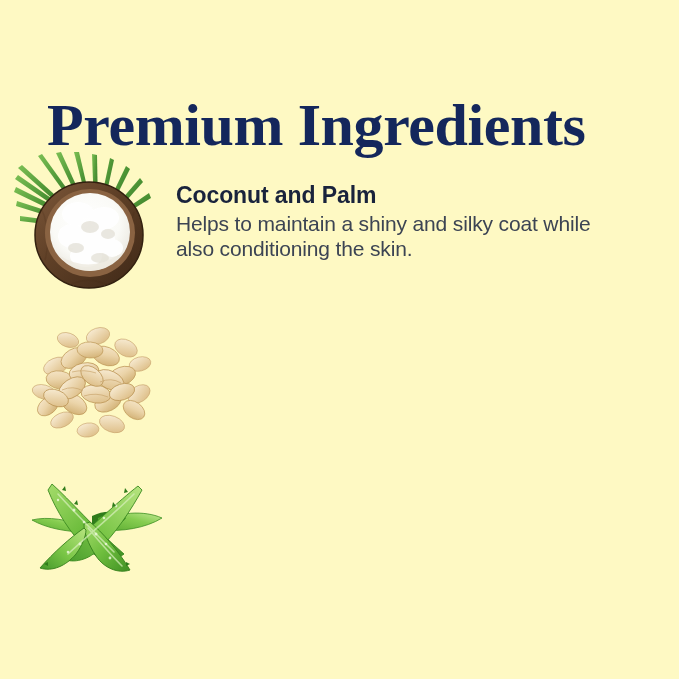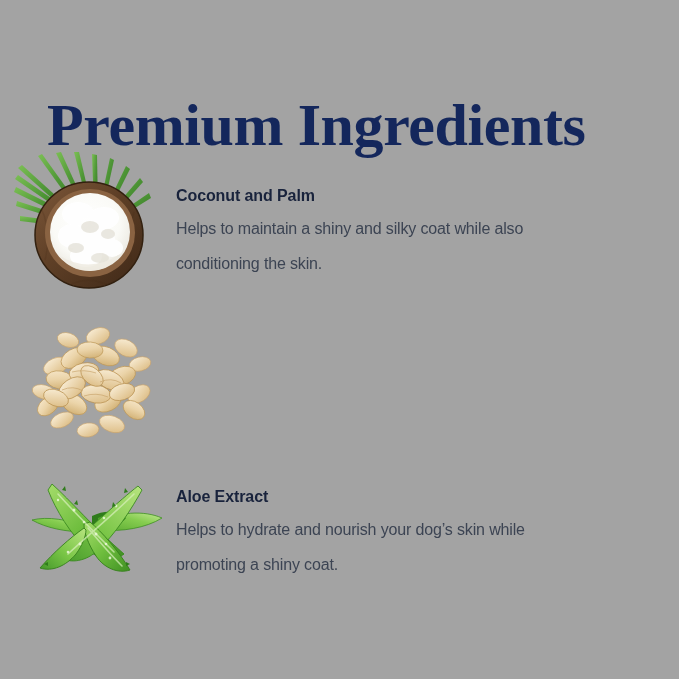--- a/index.html
+++ b/index.html
@@ -10,21 +10,21 @@
     width: 679px;
     height: 679px;
     background: #F0F4FD;
     font-family: "Liberation Sans", sans-serif;
     overflow: hidden;
   }
   .page {
     position: relative;
     width: 679px;
     height: 679px;
-    background: #a3a3a3;
+    background: #fef9c3;
     box-sizing: border-box;
   }
 
   
   .page-title {
     position: absolute;
     left: 47px;
     top: 52px;
     font-family: "Liberation Serif", "DejaVu Serif", serif;
     font-size: 60px;
@@ -59,30 +59,30 @@
     width: 155px;
     height: 145px;
   }
   .ingredient-text {
     position: absolute;
     left: 176px;
     top: 33px;
     width: 470px;
   }
   .ingredient-name {
-    font-size: 16px;
+    font-size: 23px;
     line-height: 25px;
     font-weight: 700;
     color: #19233C;
     letter-spacing: -0.1px;
     margin: 0 0 3px 0;
   }
   .ingredient-desc {
-    font-size: 16px;
-    line-height: 35px;
+    font-size: 21px;
+    line-height: 25px;
     font-weight: 400;
     color: #3C4453;
     letter-spacing: -0.15px;
     margin: 0;
     max-width: 420px;
   }
 
   
   .row-coconut .ingredient-art { top: 2px; }
   .row-coconut .ingredient-text { top: 33px; }
@@ -308,20 +308,16 @@
               <path d="M44,20 l3,-4 l1,5 Z"></path>
               <path d="M56,34 l3,-4 l1,5 Z"></path>
               <path d="M110,22 l-3,-4 l-1,5 Z"></path>
               <path d="M98,36 l-3,-4 l-1,5 Z"></path>
               <path d="M30,92 l-4,2 l4,2 Z"></path>
               <path d="M108,92 l4,2 l-4,2 Z"></path>
             </g>
           </g>
         </svg>
       </div>
-      <div class="ingredient-text">
-        <p class="ingredient-name">Aloe Extract</p>
-        <p class="ingredient-desc">Helps to hydrate and nourish your dog’s skin while promoting a shiny coat.</p>
-      </div>
     </div>
 
   </div>
 </div>
 
 </body></html>

